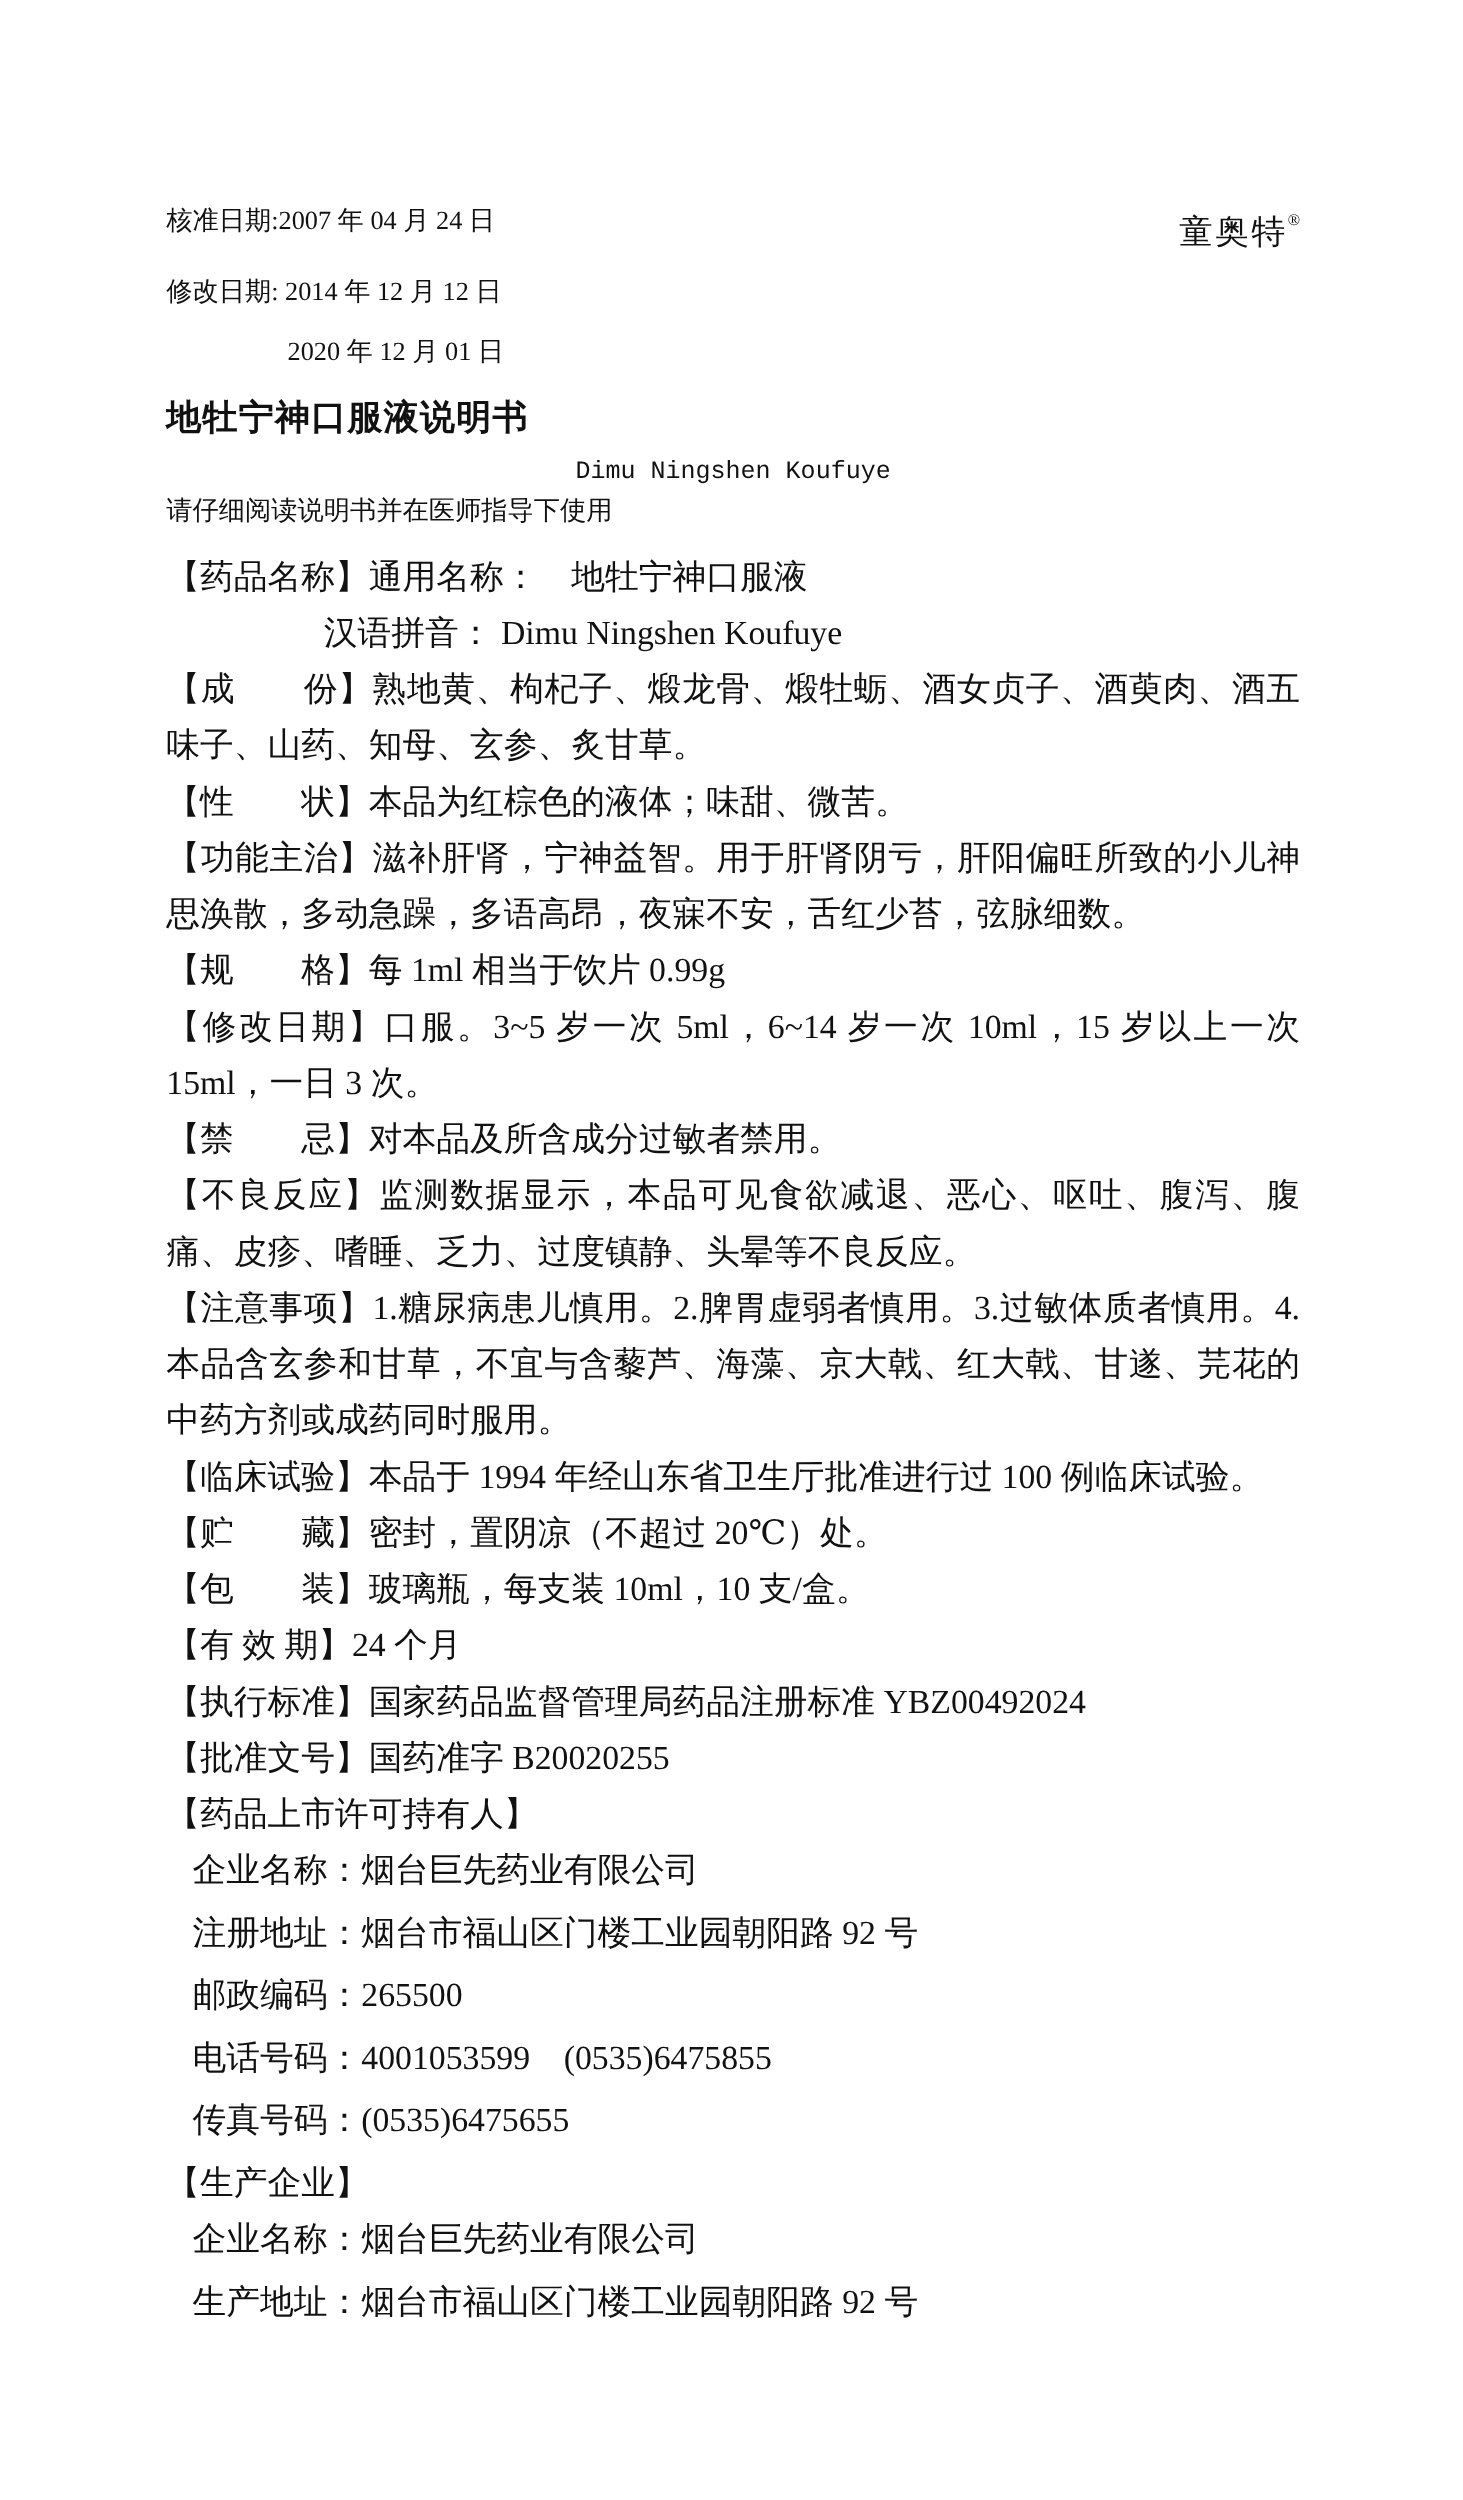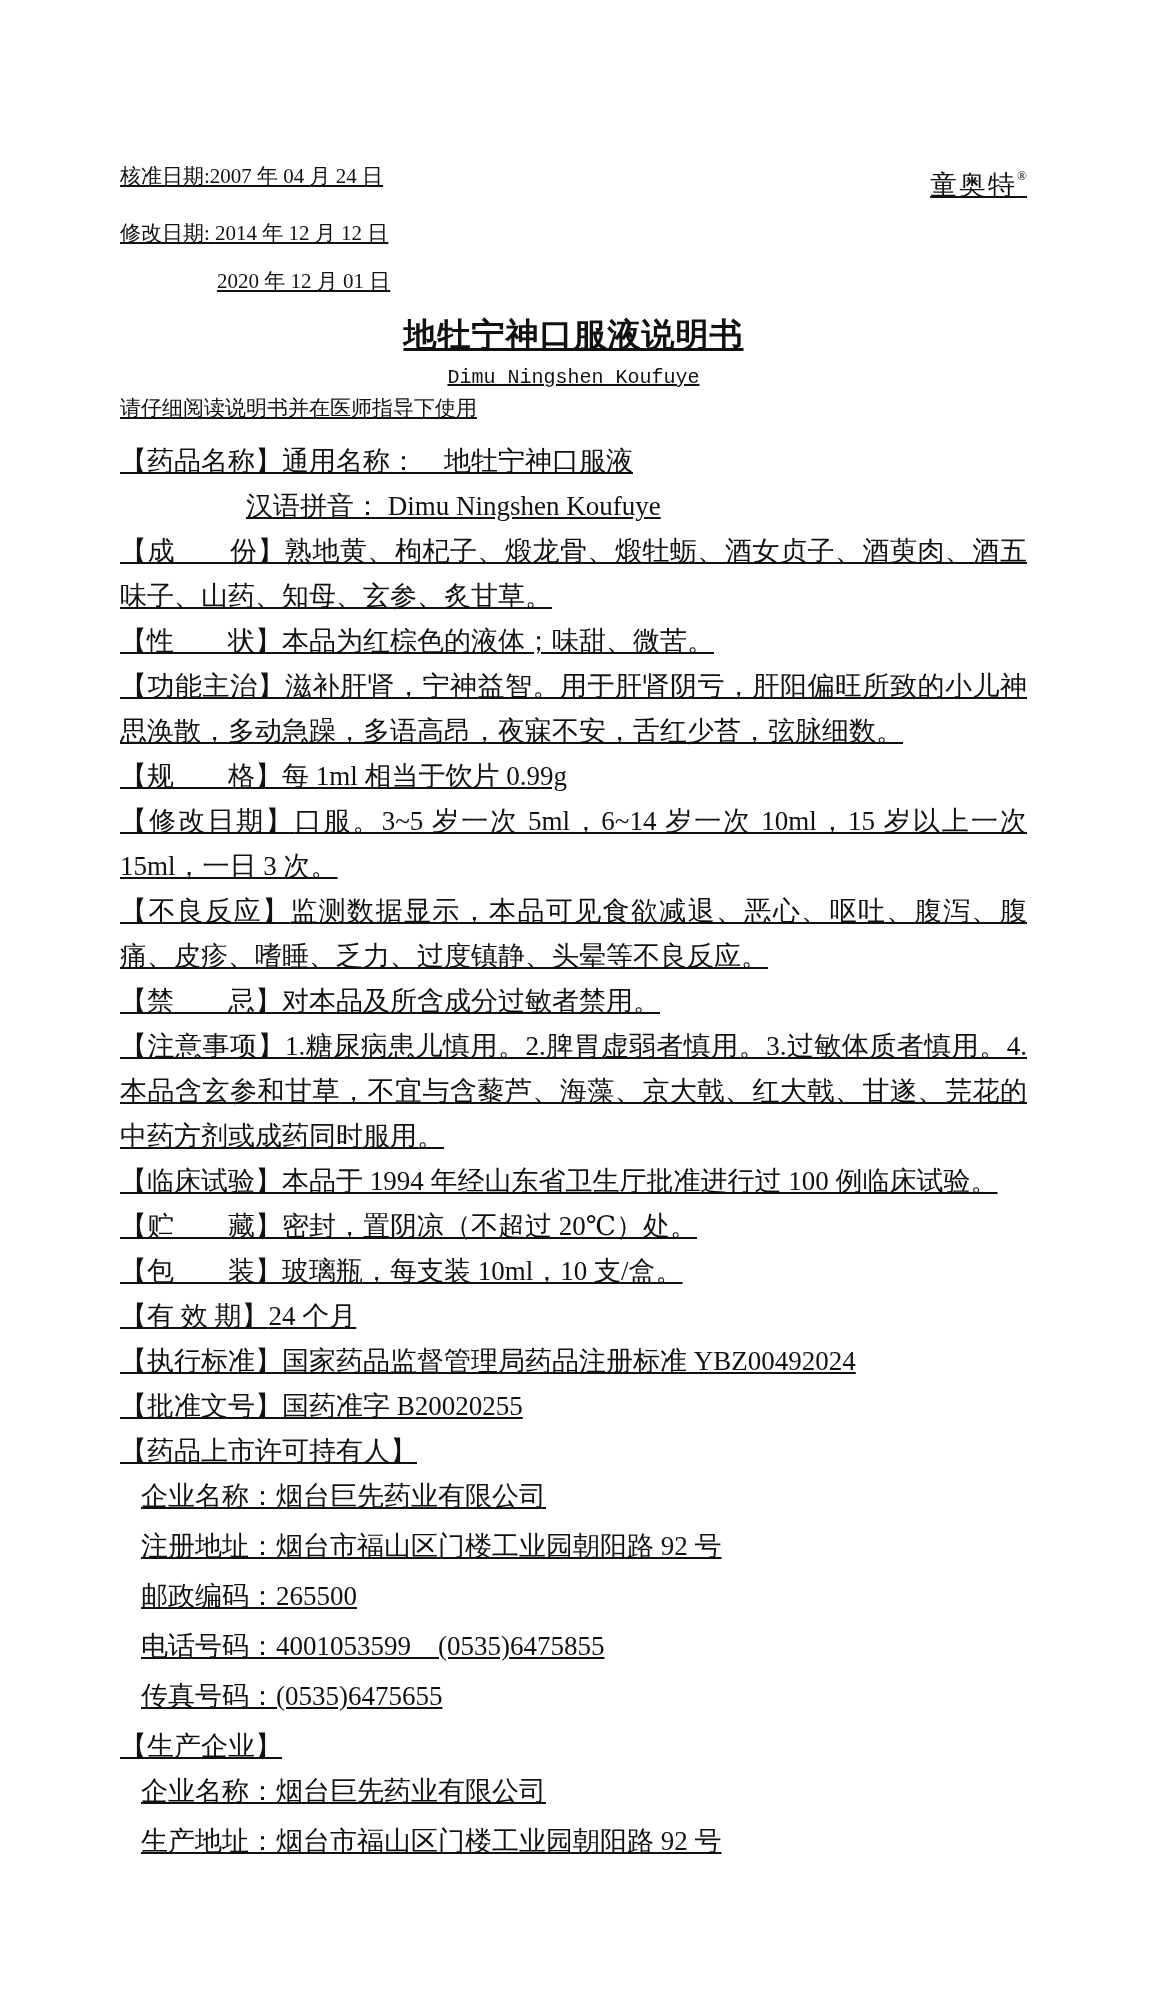--- a/index.html
+++ b/index.html
@@ -2,27 +2,27 @@
 <html><head>
 <meta charset="utf-8">
 <style>
   * { margin:0; padding:0; box-sizing:border-box; }
   html,body { background:#ffffff; }
   body {
     width:1170px; height:2000px; position:relative; overflow:hidden;
     font-family:"Liberation Serif","DejaVu Serif",serif;
     color:#111111;
   }
-  .page { position:absolute; left:120px; top:0; width:907px;text-decoration:underline; }
+  .page { position:absolute; left:133px; top:0; width:907px; }
   .hdr-row { display:flex; justify-content:space-between; align-items:flex-start; margin-top:152px; }
   .meta-line { font-size:21px; line-height:48px; white-space:pre; }
   .date-cont { padding-left:97px; }
   .brand { font-size:27px; line-height:48px; letter-spacing:2px; white-space:nowrap; }
   .brand .reg { font-size:13px; vertical-align:14px; letter-spacing:0; }
-  .doc-title { margin-top:8px; font-size:33px; font-weight:bold; text-align:center; line-height:44px; letter-spacing:1px; }
+  .doc-title { margin-top:8px; font-size:28px; font-weight:bold; line-height:44px; letter-spacing:1px; }
   .pinyin-sub { margin-top:6px; font-size:20px; text-align:center; line-height:30px;
     font-family:"Liberation Mono","DejaVu Sans Mono",monospace; }
   .notice { font-size:21px; line-height:30px; }
   .body-block { margin-top:16px; }
   p.b { font-size:27px; line-height:45px; text-align:justify; }
   p.indent-pinyin { padding-left:126px; }
   p.co { padding-left:21px; margin-bottom:5px; }
   .lb { white-space:pre; }
 </style>
 </head>
@@ -50,23 +50,23 @@
     <p class="b"><span class="lb">【成　　份】</span><span>熟地黄、枸杞子、煅龙骨、煅牡蛎、酒女贞子、酒萸肉、酒五味子、山药、知母、玄参、炙甘草。</span></p>
 
     <p class="b"><span class="lb">【性　　状】</span><span>本品为红棕色的液体；味甜、微苦。</span></p>
 
     <p class="b"><span class="lb">【功能主治】</span><span>滋补肝肾，宁神益智。用于肝肾阴亏，肝阳偏旺所致的小儿神思涣散，多动急躁，多语高昂，夜寐不安，舌红少苔，弦脉细数。</span></p>
 
     <p class="b"><span class="lb">【规　　格】</span><span>每 1ml 相当于饮片 0.99g</span></p>
 
     <p class="b"><span class="lb">【修改日期】</span><span>口服。3~5 岁一次 5ml，6~14 岁一次 10ml，15 岁以上一次 15ml，一日 3 次。</span></p>
 
+    <p class="b"><span class="lb">【禁　　忌】</span><span>对本品及所含成分过敏者禁用。</span></p>
+
     <p class="b"><span class="lb">【不良反应】</span><span>监测数据显示，本品可见食欲减退、恶心、呕吐、腹泻、腹痛、皮疹、嗜睡、乏力、过度镇静、头晕等不良反应。</span></p>
-
-    <p class="b"><span class="lb">【禁　　忌】</span><span>对本品及所含成分过敏者禁用。</span></p>
 
     <p class="b"><span class="lb">【注意事项】</span><span>1.糖尿病患儿慎用。2.脾胃虚弱者慎用。3.过敏体质者慎用。4.本品含玄参和甘草，不宜与含藜芦、海藻、京大戟、红大戟、甘遂、芫花的中药方剂或成药同时服用。</span></p>
 
     <p class="b"><span class="lb">【临床试验】</span><span>本品于 1994 年经山东省卫生厅批准进行过 100 例临床试验。</span></p>
 
     <p class="b"><span class="lb">【贮　　藏】</span><span>密封，置阴凉（不超过 20℃）处。</span></p>
 
     <p class="b"><span class="lb">【包　　装】</span><span>玻璃瓶，每支装 10ml，10 支/盒。</span></p>
 
     <p class="b"><span class="lb">【有 效 期】</span><span>24 个月</span></p>

